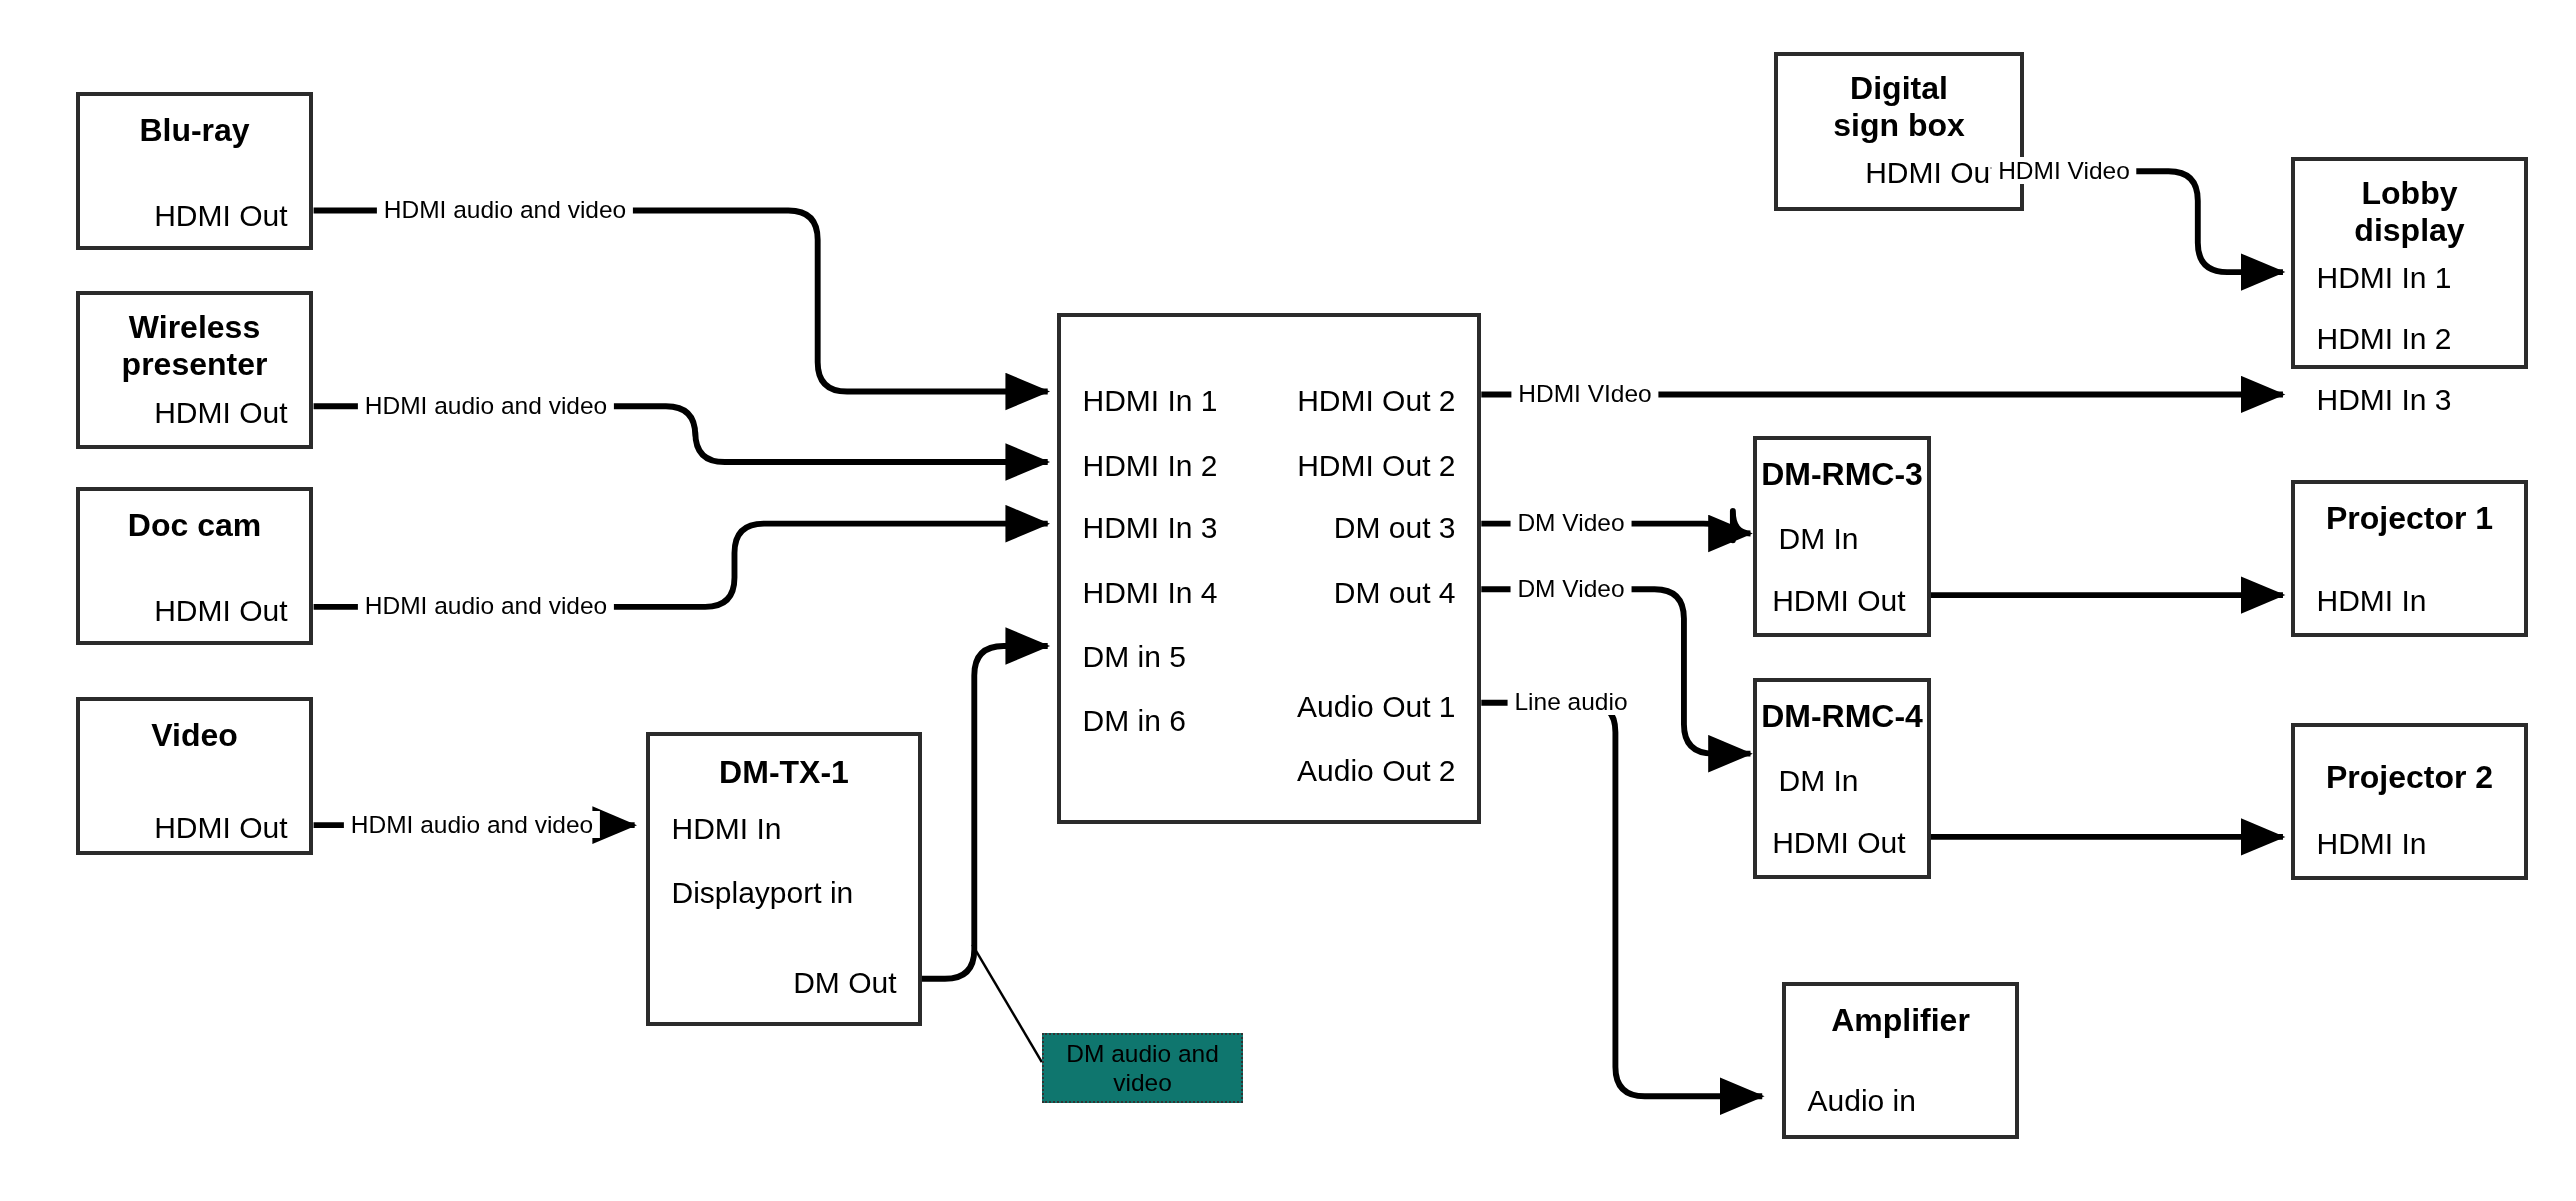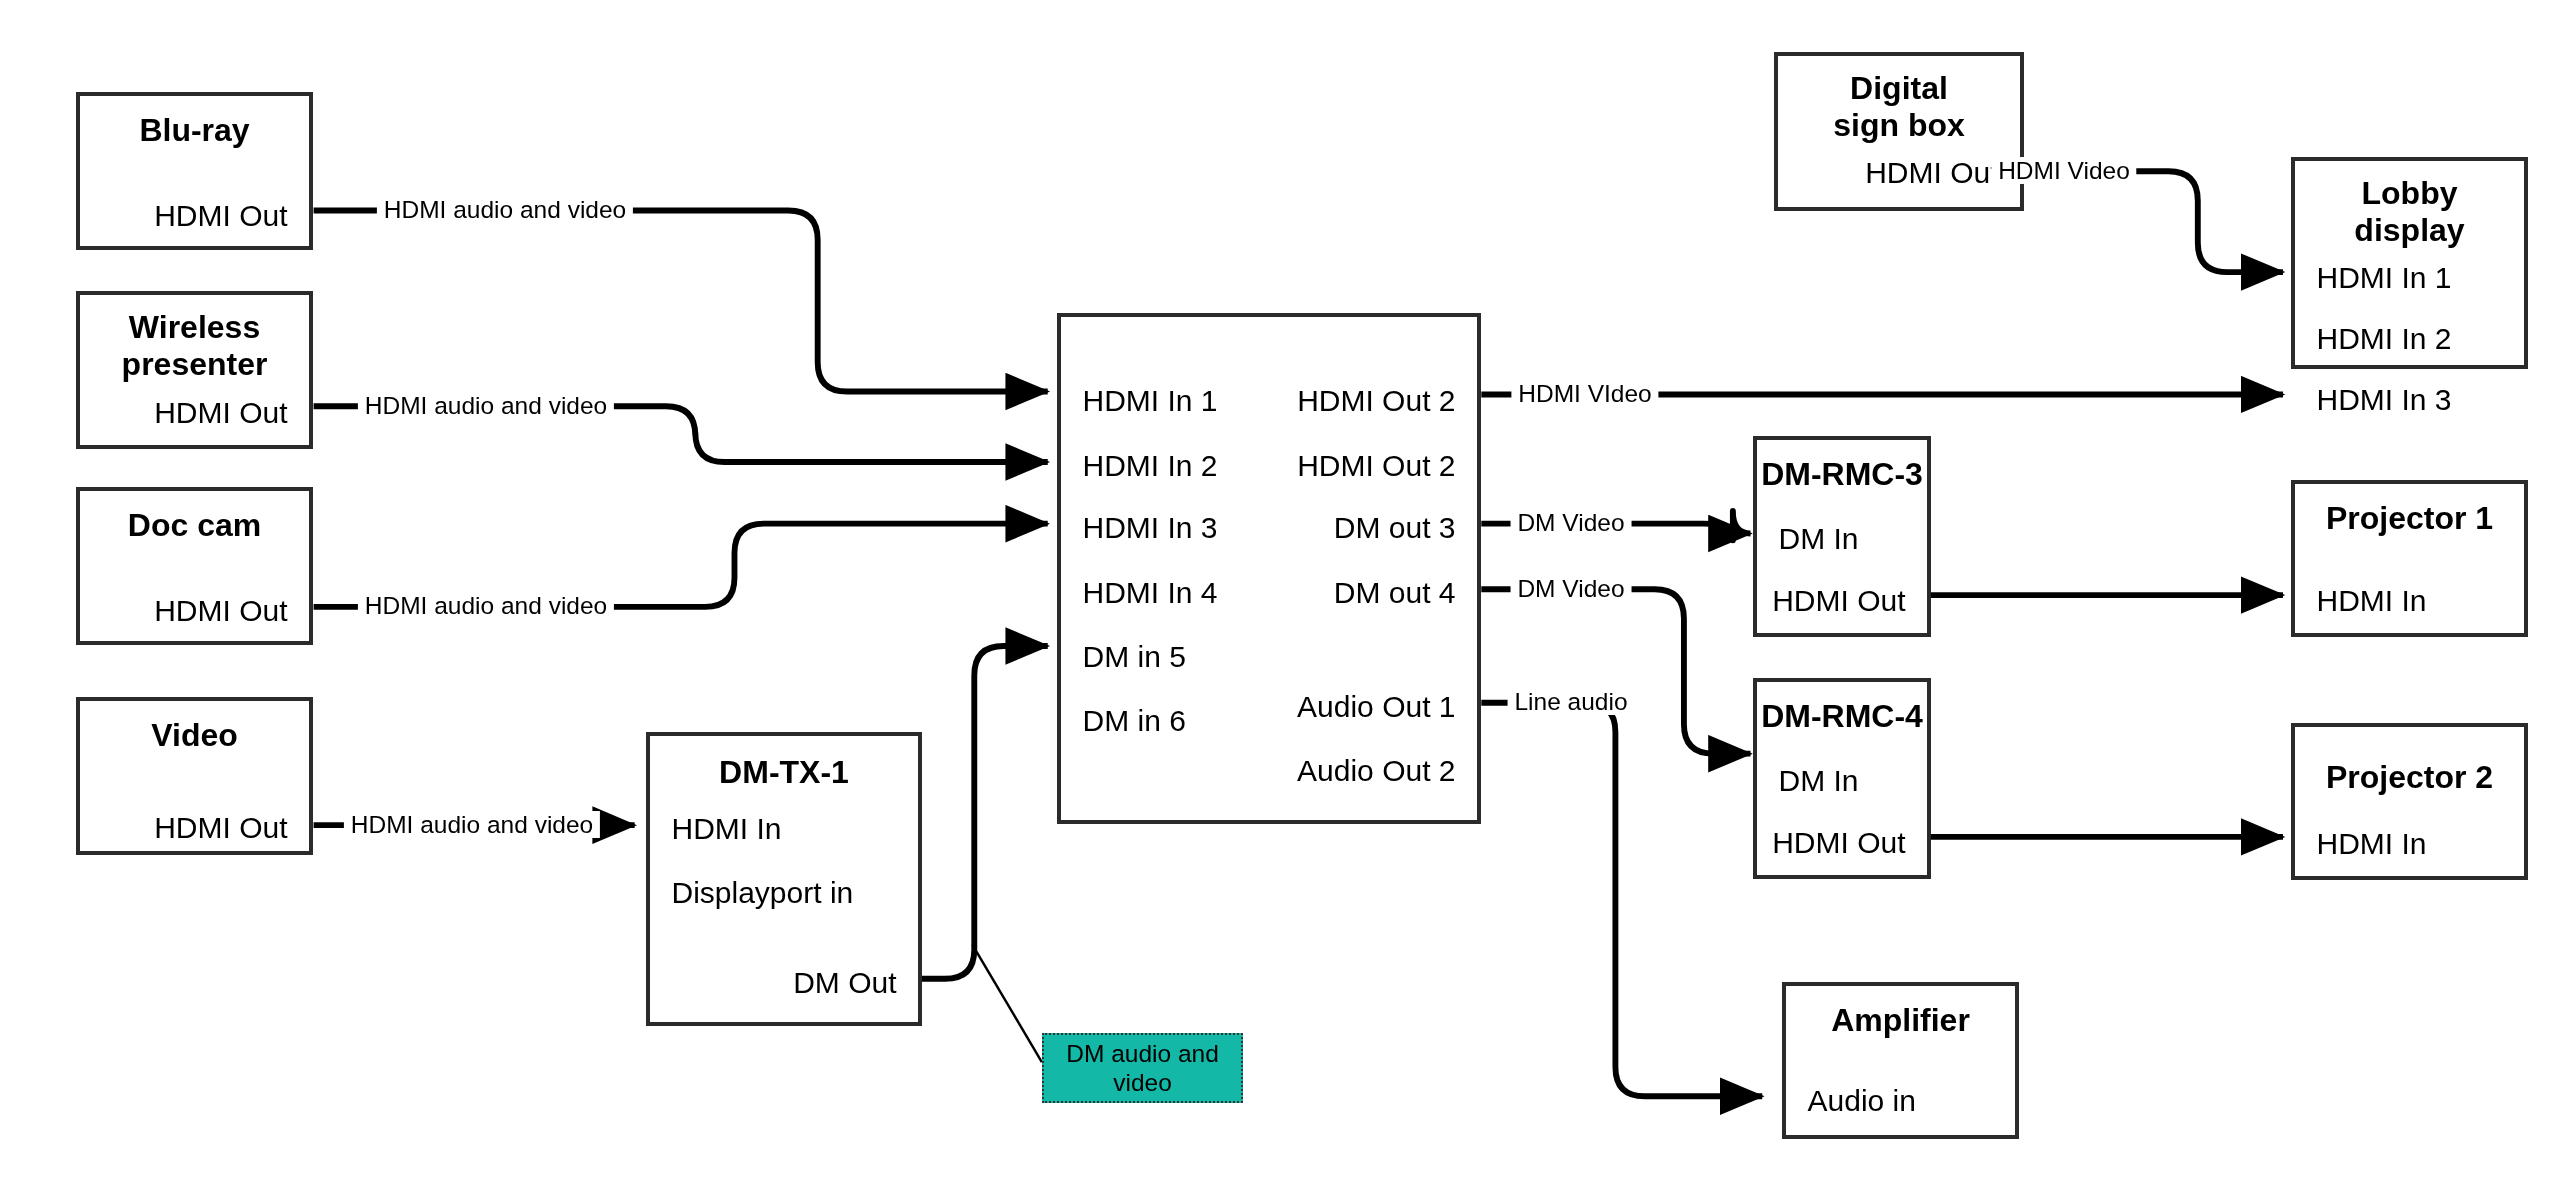--- a/index.html
+++ b/index.html
@@ -7,21 +7,21 @@
   body{font-family:"Liberation Sans","DejaVu Sans",sans-serif;color:#000;}
   #canvas{position:relative;width:2576px;height:1201px;background:#ffffff;overflow:hidden;}
   svg.wires{position:absolute;left:0;top:0;width:2576px;height:1201px;pointer-events:none;}
   .node{position:absolute;box-sizing:border-box;border:4.9px solid #2b2b2b;background:#ffffff;}
   .node .title{position:absolute;left:0;right:0;text-align:center;font-weight:bold;font-size:32px;line-height:37px;color:#000;}
   .port{position:absolute;font-size:30px;line-height:33px;white-space:nowrap;color:#000;}
   .port.left{left:21.5px;}
   .port.right{right:21.5px;text-align:right;}
   .wlabel{position:absolute;font-size:24.5px;line-height:27.4px;color:#000;background:#ffffff;padding:0 6.9px;white-space:nowrap;}
   .wlabel.center{transform:translateX(-50%);}
-  .callout{position:absolute;box-sizing:border-box;border:2.9px dotted #333;background:#14b8a6;
+  .callout{position:absolute;box-sizing:border-box;border:2.9px dotted #333;background:#0f766e;
            font-size:24.5px;line-height:29px;text-align:center;color:#000;
            display:flex;align-items:center;justify-content:center;padding:3.9px 5.9px;}
 </style>
 </head>
 <body>
 
 <div id="canvas">
 
   <svg class="wires" viewBox="0 0 2631 1227">
     <defs>

